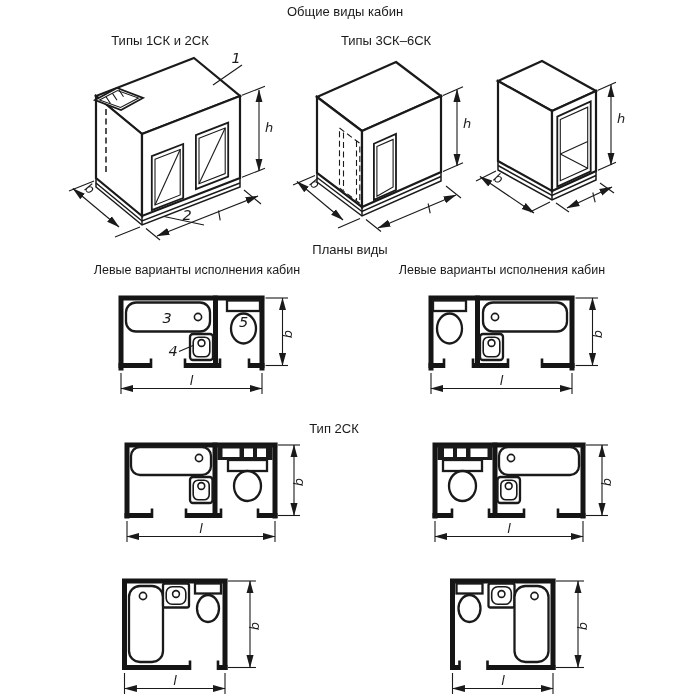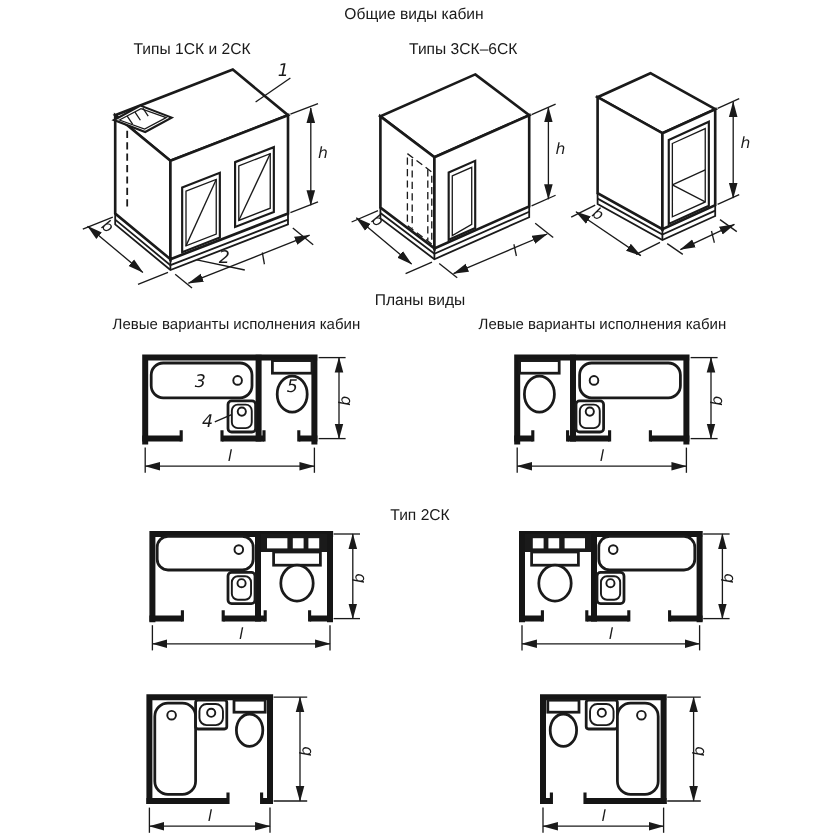--- a/index.html
+++ b/index.html
@@ -44,21 +44,21 @@
       </marker>
     </defs>
   </svg>
 
   <div class="caption" style="top:4px;left:240px;width:210px">Общие виды кабин</div>
   <div class="caption" style="top:33px;left:70px;width:180px">Типы 1СК и 2СК</div>
   <div class="caption" style="top:33px;left:296px;width:180px">Типы 3СК–6СК</div>
   <div class="caption" style="top:242px;left:255px;width:190px">Планы виды</div>
   <div class="caption small" style="top:263px;left:82px;width:230px">Левые варианты исполнения кабин</div>
   <div class="caption small" style="top:263px;left:387px;width:230px">Левые варианты исполнения кабин</div>
-  <div class="caption" style="top:421px;left:260px;width:180px">Тип 2СК</div>
+  <div class="caption" style="top:421px;left:244px;width:180px">Тип 2СК</div>
 
   <svg style="left:56px;top:52px" width="222" height="194" viewBox="0 0 222 194">
     <g>
       <polygon class="face" points="138,6 184,44 86,82 40,44"></polygon>
       <polygon class="face" points="40,44 86,82 86,164 40,126"></polygon>
       <polygon class="face" points="86,82 184,44 184,126 86,164"></polygon>
     </g>
     <g>
       <path class="s thin" d="M40,126 L40,135 L86,173 L184,135 L184,126"></path>
       <path class="s thin" d="M40,131 L86,169 L184,131"></path>

